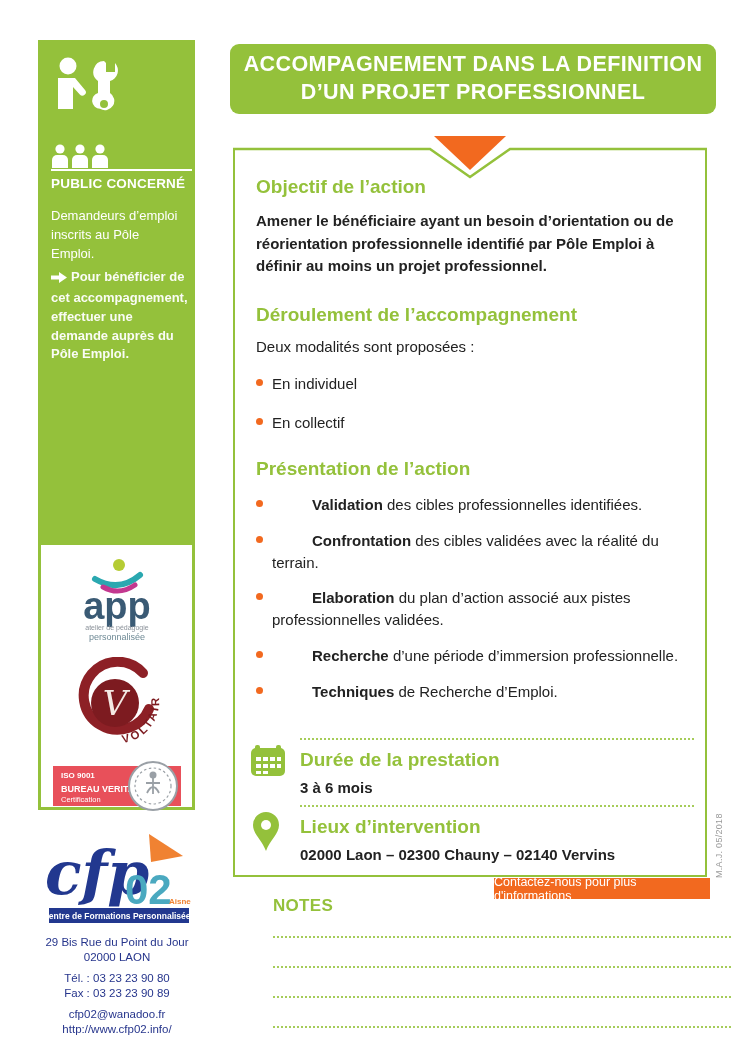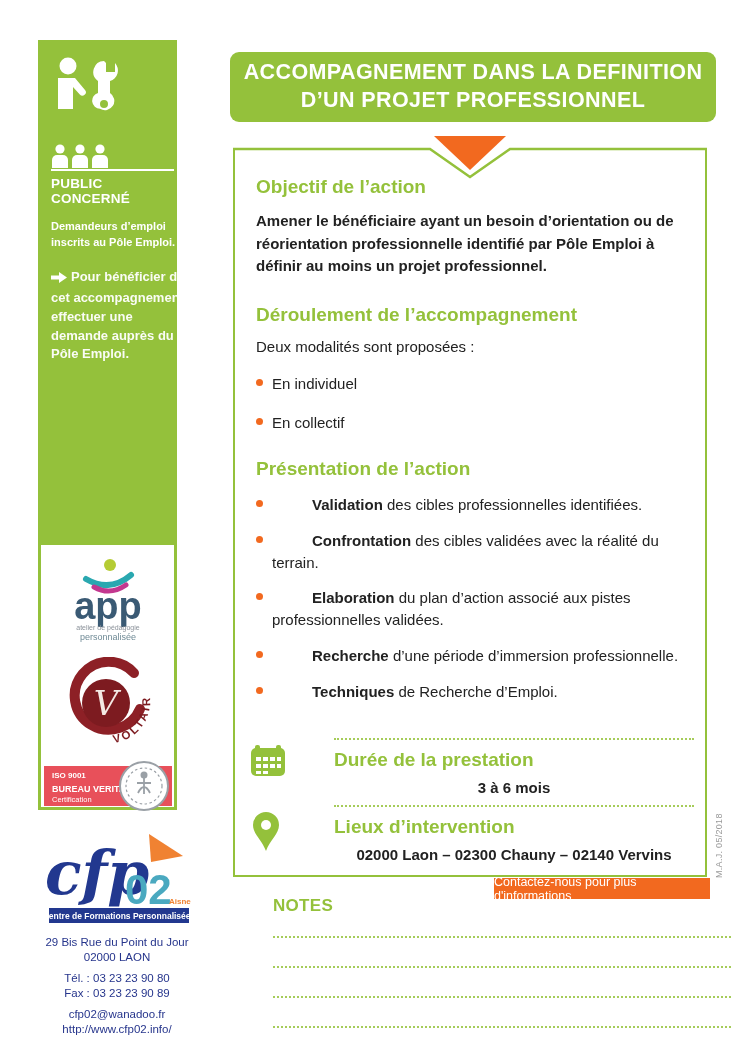--- a/index.html
+++ b/index.html
@@ -2,59 +2,59 @@
 <html><head>
 <meta charset="utf-8">
 <style>
   html,body{margin:0;padding:0;}
   body{
     width:748px;height:1058px;position:relative;overflow:hidden;
     background:#fff;font-family:"Liberation Sans",sans-serif;color:#222;
   }
   
   .header{
-    position:absolute;left:230px;top:52px;width:486px;height:70px;
+    position:absolute;left:230px;top:44px;width:486px;height:70px;
     background:#94c13b;border-radius:9px;display:flex;flex-direction:column;
     align-items:center;justify-content:center;text-align:center;
   }
   .header .t{color:#fff;font-weight:bold;font-size:21.5px;line-height:1.3;letter-spacing:.4px;}
   
   .sidebar{
-    position:absolute;left:38px;top:40px;width:139px;height:770px;
+    position:absolute;left:38px;top:40px;width:157px;height:770px;
     border:3px solid #94c13b;background:#fff;box-sizing:border-box;
   }
   .side-green{height:502px;background:#94c13b;position:relative;}
   .worker{position:absolute;left:13px;top:14px;}
   .people{position:absolute;left:9px;top:101px;}
   .side-rule{position:absolute;left:10px;top:126px;right:0;height:2px;background:#fff;}
   .public-h{position:absolute;left:10px;top:133px;color:#fff;font-weight:bold;font-size:13.5px;letter-spacing:.2px;}
-  .public-p{position:absolute;left:10px;top:176px;width:134px;color:#fff;font-weight:bold;font-size:11px;line-height:1.45;}
+  .public-p{position:absolute;left:10px;top:164px;width:134px;color:#fff;font-weight:normal;font-size:13px;line-height:1.45;}
   .note-p{position:absolute;left:10px;top:225px;width:140px;color:rgba(255,255,255,.95);font-weight:bold;font-size:13px;line-height:1.45;}
   .arr{display:inline-block;vertical-align:-2px;margin-right:4px;}
   .logos{height:259px;display:flex;flex-direction:column;align-items:center;justify-content:flex-start;}
   
   .mainbox{
     position:absolute;left:233px;top:150px;width:474px;height:727px;
     border:2.5px solid #94c13b;border-top:none;box-sizing:border-box;
   }
   .notch{position:absolute;left:-2.5px;top:-16px;width:474px;height:48px;}
   .content{padding:26px 8px 0 21px;}
   h2.green{color:#94c13b;font-size:19px;font-weight:bold;margin:0 0 12px 0;}
   .lead{font-weight:bold;font-size:15px;line-height:1.5;max-width:436px;margin:0 0 26px 0;}
   .intro{font-size:15px;margin:0 0 10px 0;}
   ul.dots{list-style:none;margin:0 0 24px 0;padding:0;}
   ul.dots li{position:relative;padding-left:16px;font-size:15px;line-height:1.45;margin-top:14px;}
   ul.dots li::before{content:"";position:absolute;left:0;top:6px;width:7px;height:7px;border-radius:50%;background:#f2691f;}
   ul.dots li .b{font-weight:bold;margin-left:40px;}
   ul.dots.spread li{margin-top:18px;}
-  .inforow{position:absolute;left:15px;right:11px;display:flex;gap:34px;}
+  .inforow{position:absolute;left:15px;right:11px;display:flex;}
   .inforow .icol{width:50px;flex:0 0 50px;padding-top:7px;}
   .inforow .tcol{flex:1;border-top:2px dotted #a6cc59;padding-top:9px;}
   .inforow h2.green{margin:0 0 8px 0;}
-  .inforow .val{font-weight:bold;font-size:15px;margin:0;text-align:center;}
+  .inforow .val{font-weight:bold;font-size:15px;margin:0;}
   .row-duree{top:588px;}
   .row-lieux{top:655px;}
   
   .banner{
     position:absolute;left:494px;top:878px;width:216px;height:21px;background:#f2691f;
     color:#fff;font-size:12.5px;display:flex;align-items:center;justify-content:center;
   }
   .maj{
     position:absolute;left:714px;top:878px;transform:rotate(-90deg);transform-origin:left top;
     font-size:9px;color:#9a9a9a;white-space:nowrap;letter-spacing:.3px;

